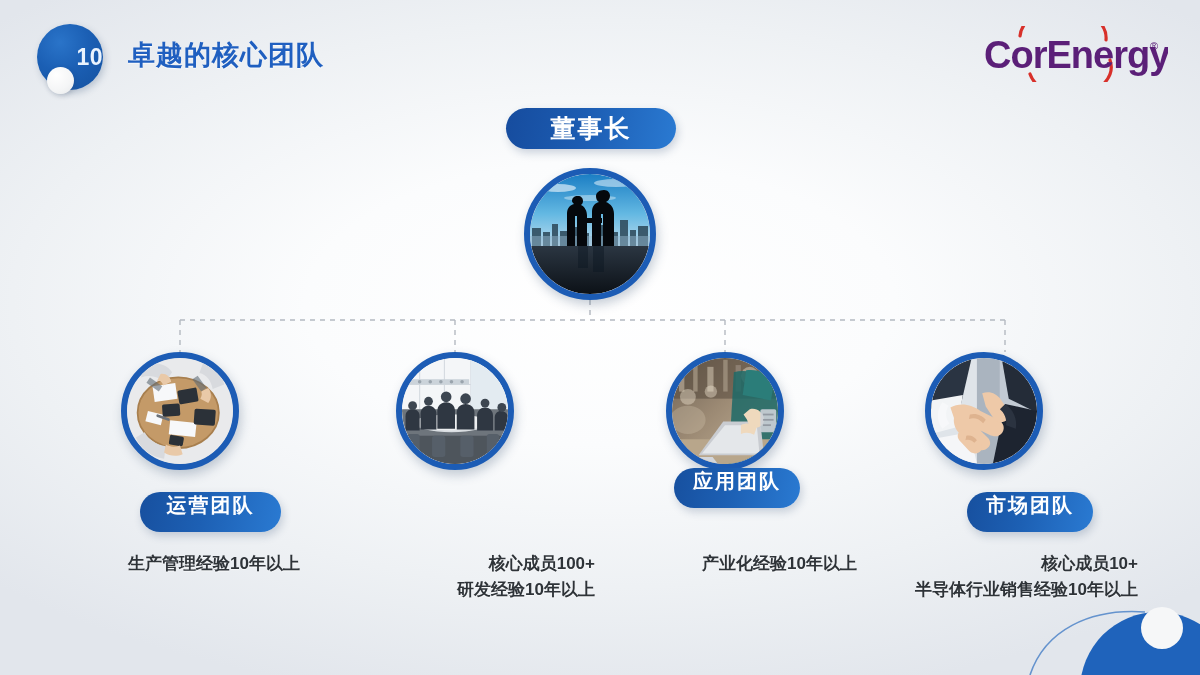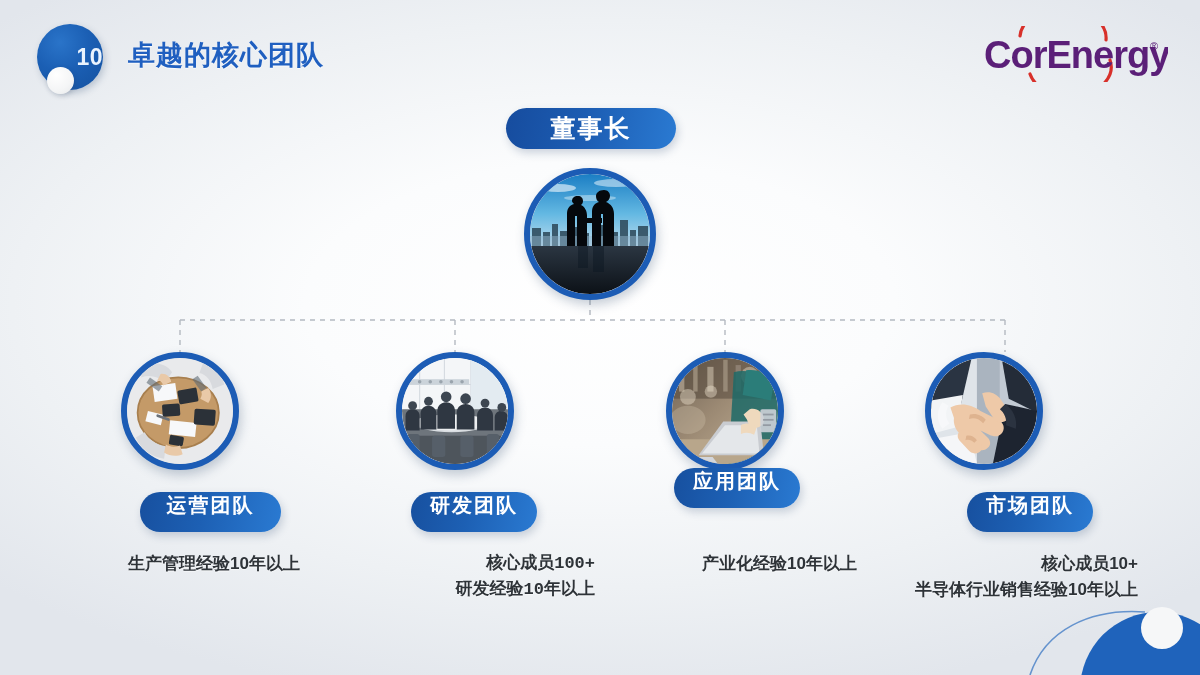--- a/index.html
+++ b/index.html
@@ -343,24 +343,21 @@
         </g>
         <g fill="#565f69">
           <rect x="6" y="86" width="14" height="22" rx="3"></rect>
           <rect x="34" y="88" width="15" height="24" rx="3"></rect>
           <rect x="66" y="88" width="15" height="24" rx="3"></rect>
           <rect x="96" y="86" width="14" height="22" rx="3"></rect>
         </g>
       </svg>
     </div>
   </div>
-  <div class="team-pill" style="left:411px; top:492px; width:126px;">
-    <span>研发团队</span>
-  </div>
-  <div class="team-desc" style="left:355px; top:551px; width:240px;font-family:Liberation Mono, monospace;">
+  <div class="team-desc" style="left:355px; top:551px; width:240px;">
     <div>核心成员100+</div>
     <div>研发经验10年以上</div>
   </div>
 
   <div class="node-photo team-photo" style="left:666px; top:352px;">
     <div class="inner">
       <svg viewBox="0 0 120 120" preserveAspectRatio="xMidYMid slice">
         <defs>
           <linearGradient id="labBg" x1="0" y1="0" x2="1" y2="1">
             <stop offset="0%" stop-color="#6f6254"></stop>

